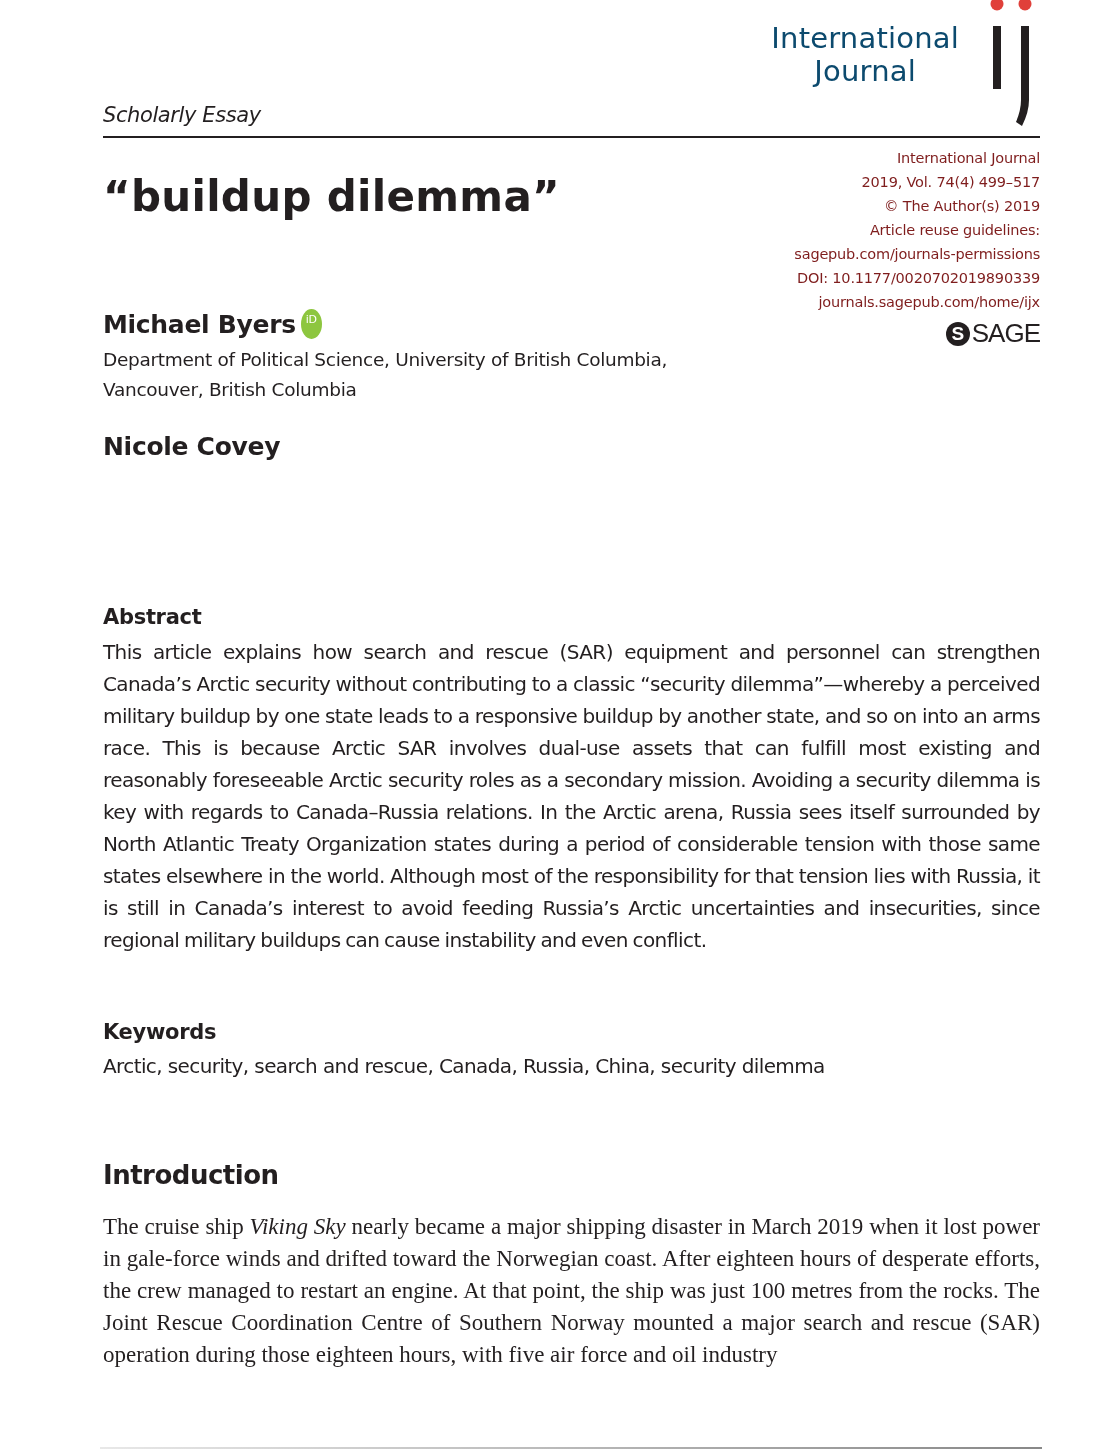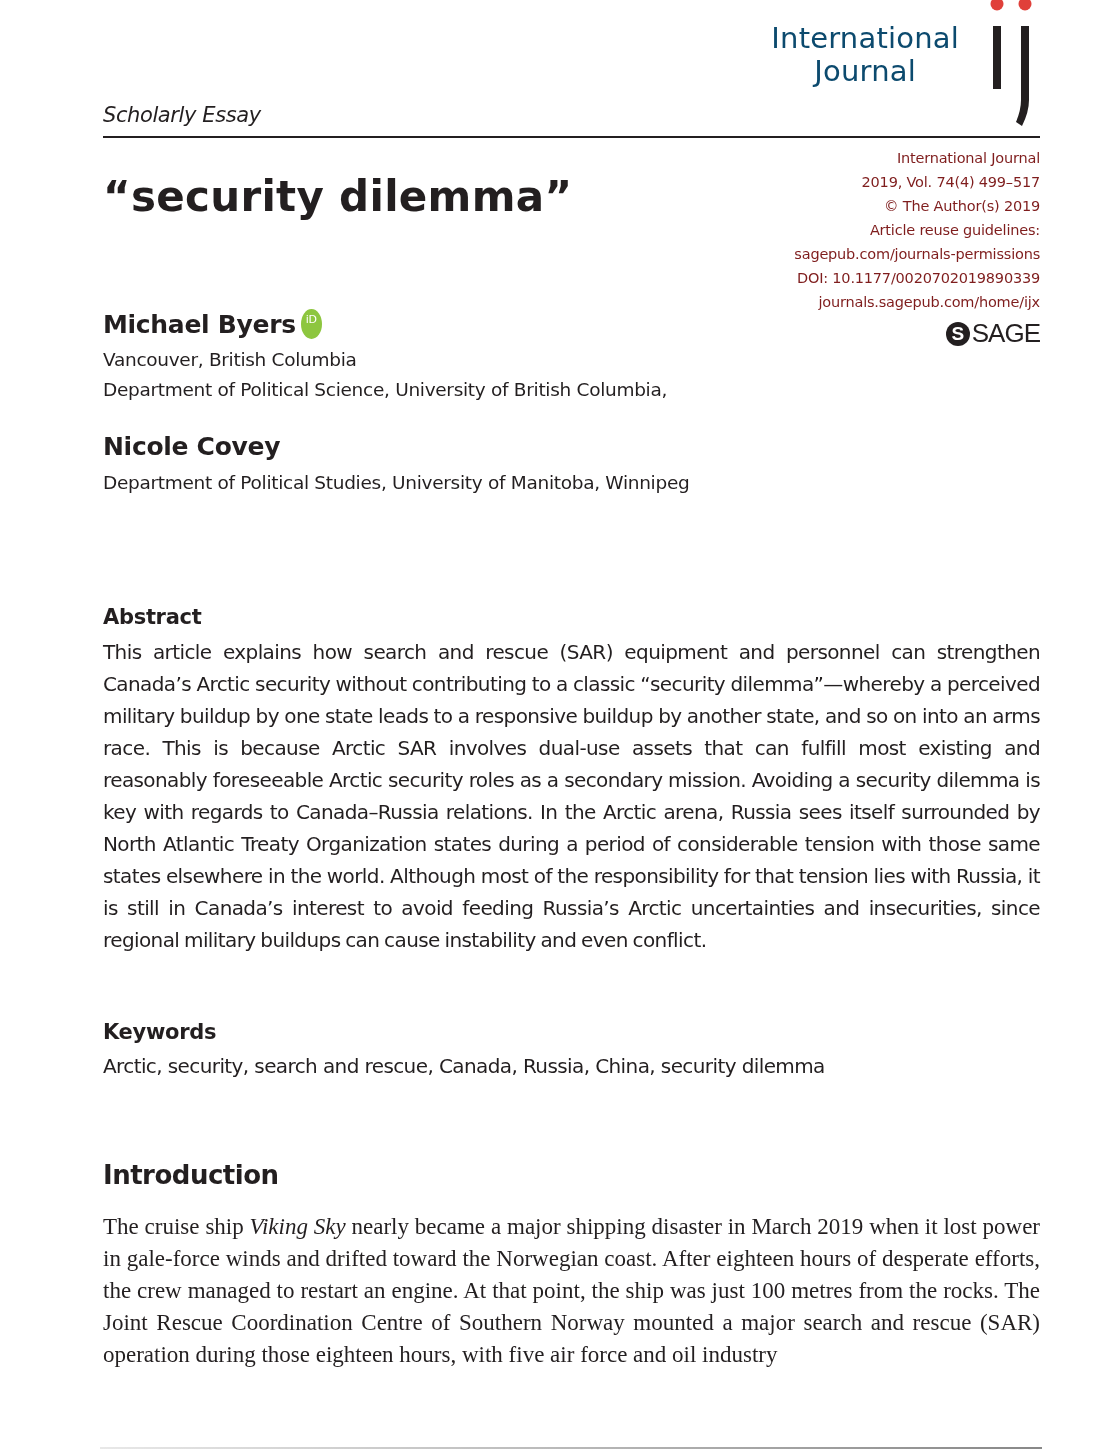--- a/index.html
+++ b/index.html
@@ -45,21 +45,21 @@
   <circle cx="13" cy="4" r="6.5" fill="#e0403a"></circle>
   <circle cx="41" cy="4" r="6.5" fill="#e0403a"></circle>
   <rect x="9" y="26" width="8" height="63" fill="#231f20"></rect>
   <path d="M37 26 L45 26 L45 100 Q45 112 38 126 L32 122 Q37 110 37 100 Z" fill="#231f20"></path>
 </svg>
 
 <div class="section-type">Scholarly Essay</div>
 <div class="rule"></div>
 
 <h1 class="title" style="margin:0;">
-  <div>“security dilemma”</div>
+  <div>“buildup dilemma”</div>
 </h1>
 
 <div class="meta">
   <div>International Journal</div>
   <div>2019, Vol. 74(4) 499–517</div>
   <div>© The Author(s) 2019</div>
   <div>Article reuse guidelines:</div>
   <div>sagepub.com/journals-permissions</div>
   <div>DOI: 10.1177/0020702019890339</div>
   <div>journals.sagepub.com/home/ijx</div>
@@ -67,29 +67,28 @@
 <div class="sage">
   <span class="sage-circle">S</span>
   <span>SAGE</span>
 </div>
 
 <div class="author-name" style="top: 309px;">
   <span>Michael Byers</span>
   <span class="orcid">iD</span>
 </div>
 <div class="affil" style="top: 345px;">
+  <div>Department of Political Science, University of British Columbia,</div>
   <div>Vancouver, British Columbia</div>
-  <div>Department of Political Science, University of British Columbia,</div>
 </div>
 
 <div class="author-name" style="top: 432px;">
   <span>Nicole Covey</span>
 </div>
 <div class="affil" style="top: 468px;">
-  <div>Department of Political Studies, University of Manitoba, Winnipeg</div>
 </div>
 
 <div class="abstract-head">Abstract</div>
 <p class="abstract-body" style="margin:0;">This article explains how search and rescue (SAR) equipment and personnel can strengthen Canada’s Arctic security without contributing to a classic “security dilemma”—whereby a perceived military buildup by one state leads to a responsive buildup by another state, and so on into an arms race. This is because Arctic SAR involves dual-use assets that can fulfill most existing and reasonably foreseeable Arctic security roles as a secondary mission. Avoiding a security dilemma is key with regards to Canada–Russia relations. In the Arctic arena, Russia sees itself surrounded by North Atlantic Treaty Organization states during a period of considerable tension with those same states elsewhere in the world. Although most of the responsibility for that tension lies with Russia, it is still in Canada’s interest to avoid feeding Russia’s Arctic uncertainties and insecurities, since regional military buildups can cause instability and even conflict.</p>
 
 <div class="kw-head">Keywords</div>
 <div class="kw-body">Arctic, security, search and rescue, Canada, Russia, China, security dilemma</div>
 
 <h2 class="intro-head" style="margin:0;">Introduction</h2>
 <p class="intro-body" style="margin:0;"><span>The cruise ship </span><em>Viking Sky</em><span> nearly became a major shipping disaster in March 2019 when it lost power in gale-force winds and drifted toward the Norwegian coast. After eighteen hours of desperate efforts, the crew managed to restart an engine. At that point, the ship was just 100 metres from the rocks. The Joint Rescue Coordination Centre of Southern Norway mounted a major search and rescue (SAR) operation during those eighteen hours, with five air force and oil industry</span></p>

